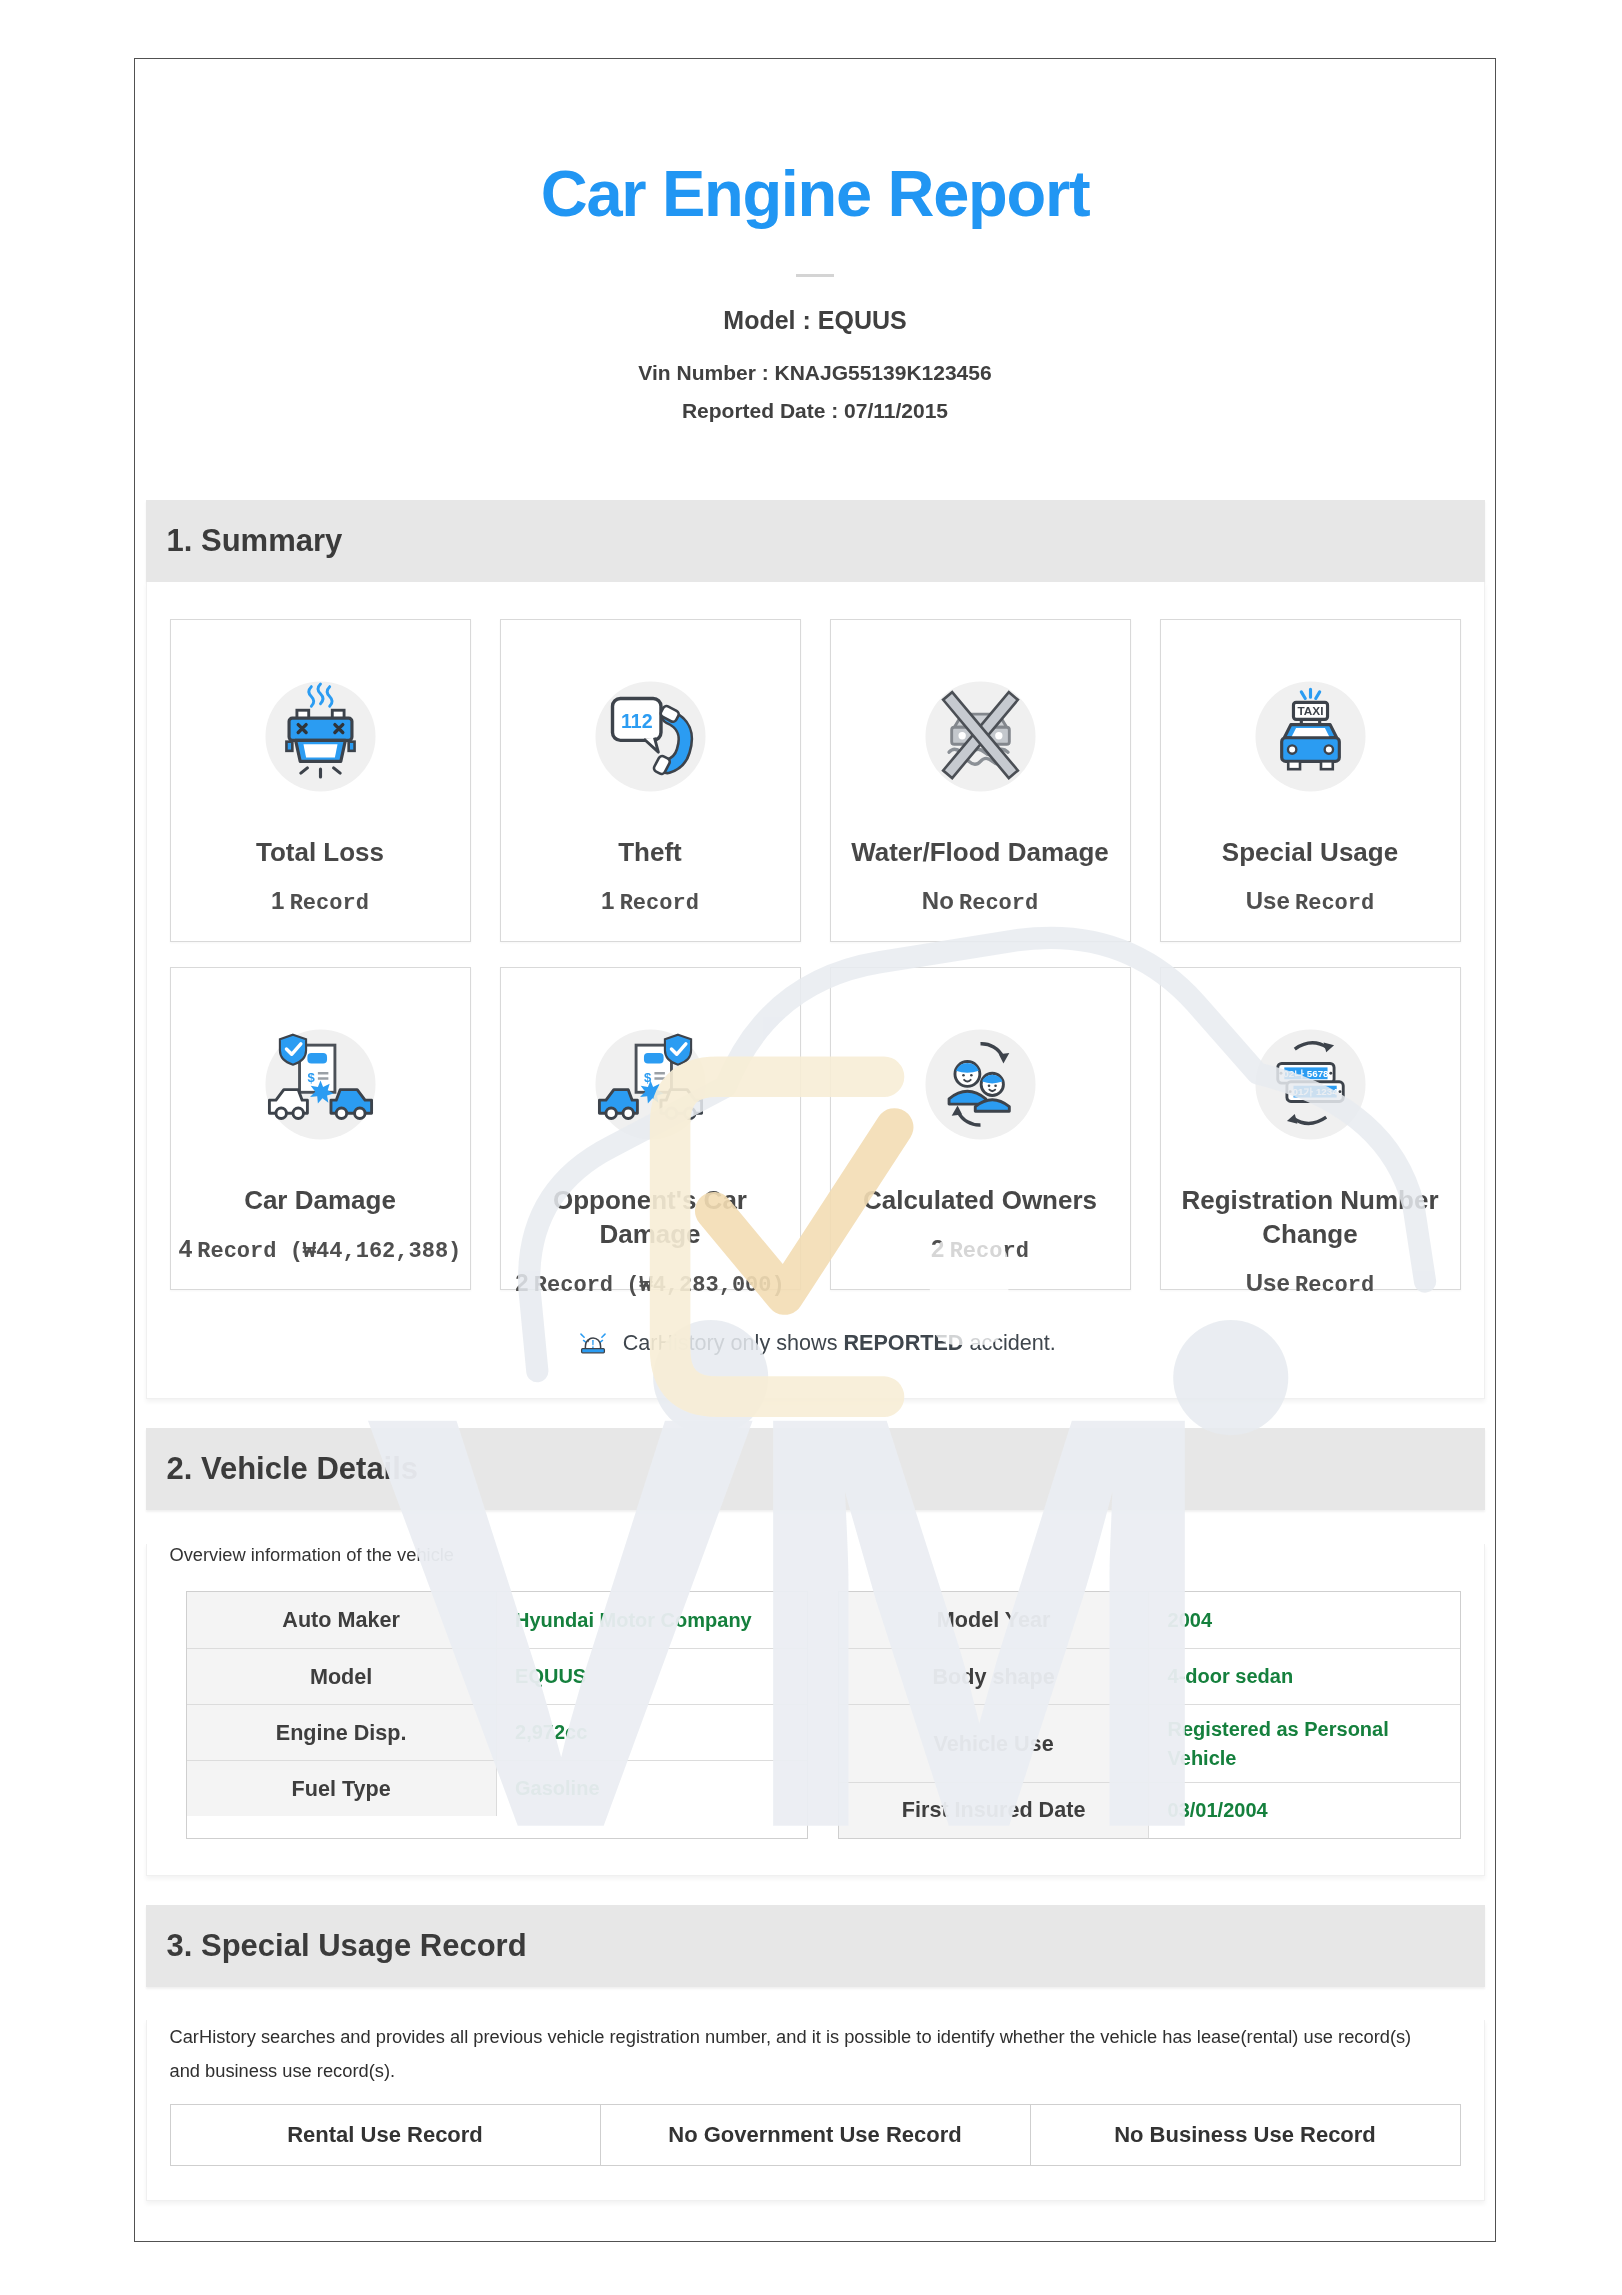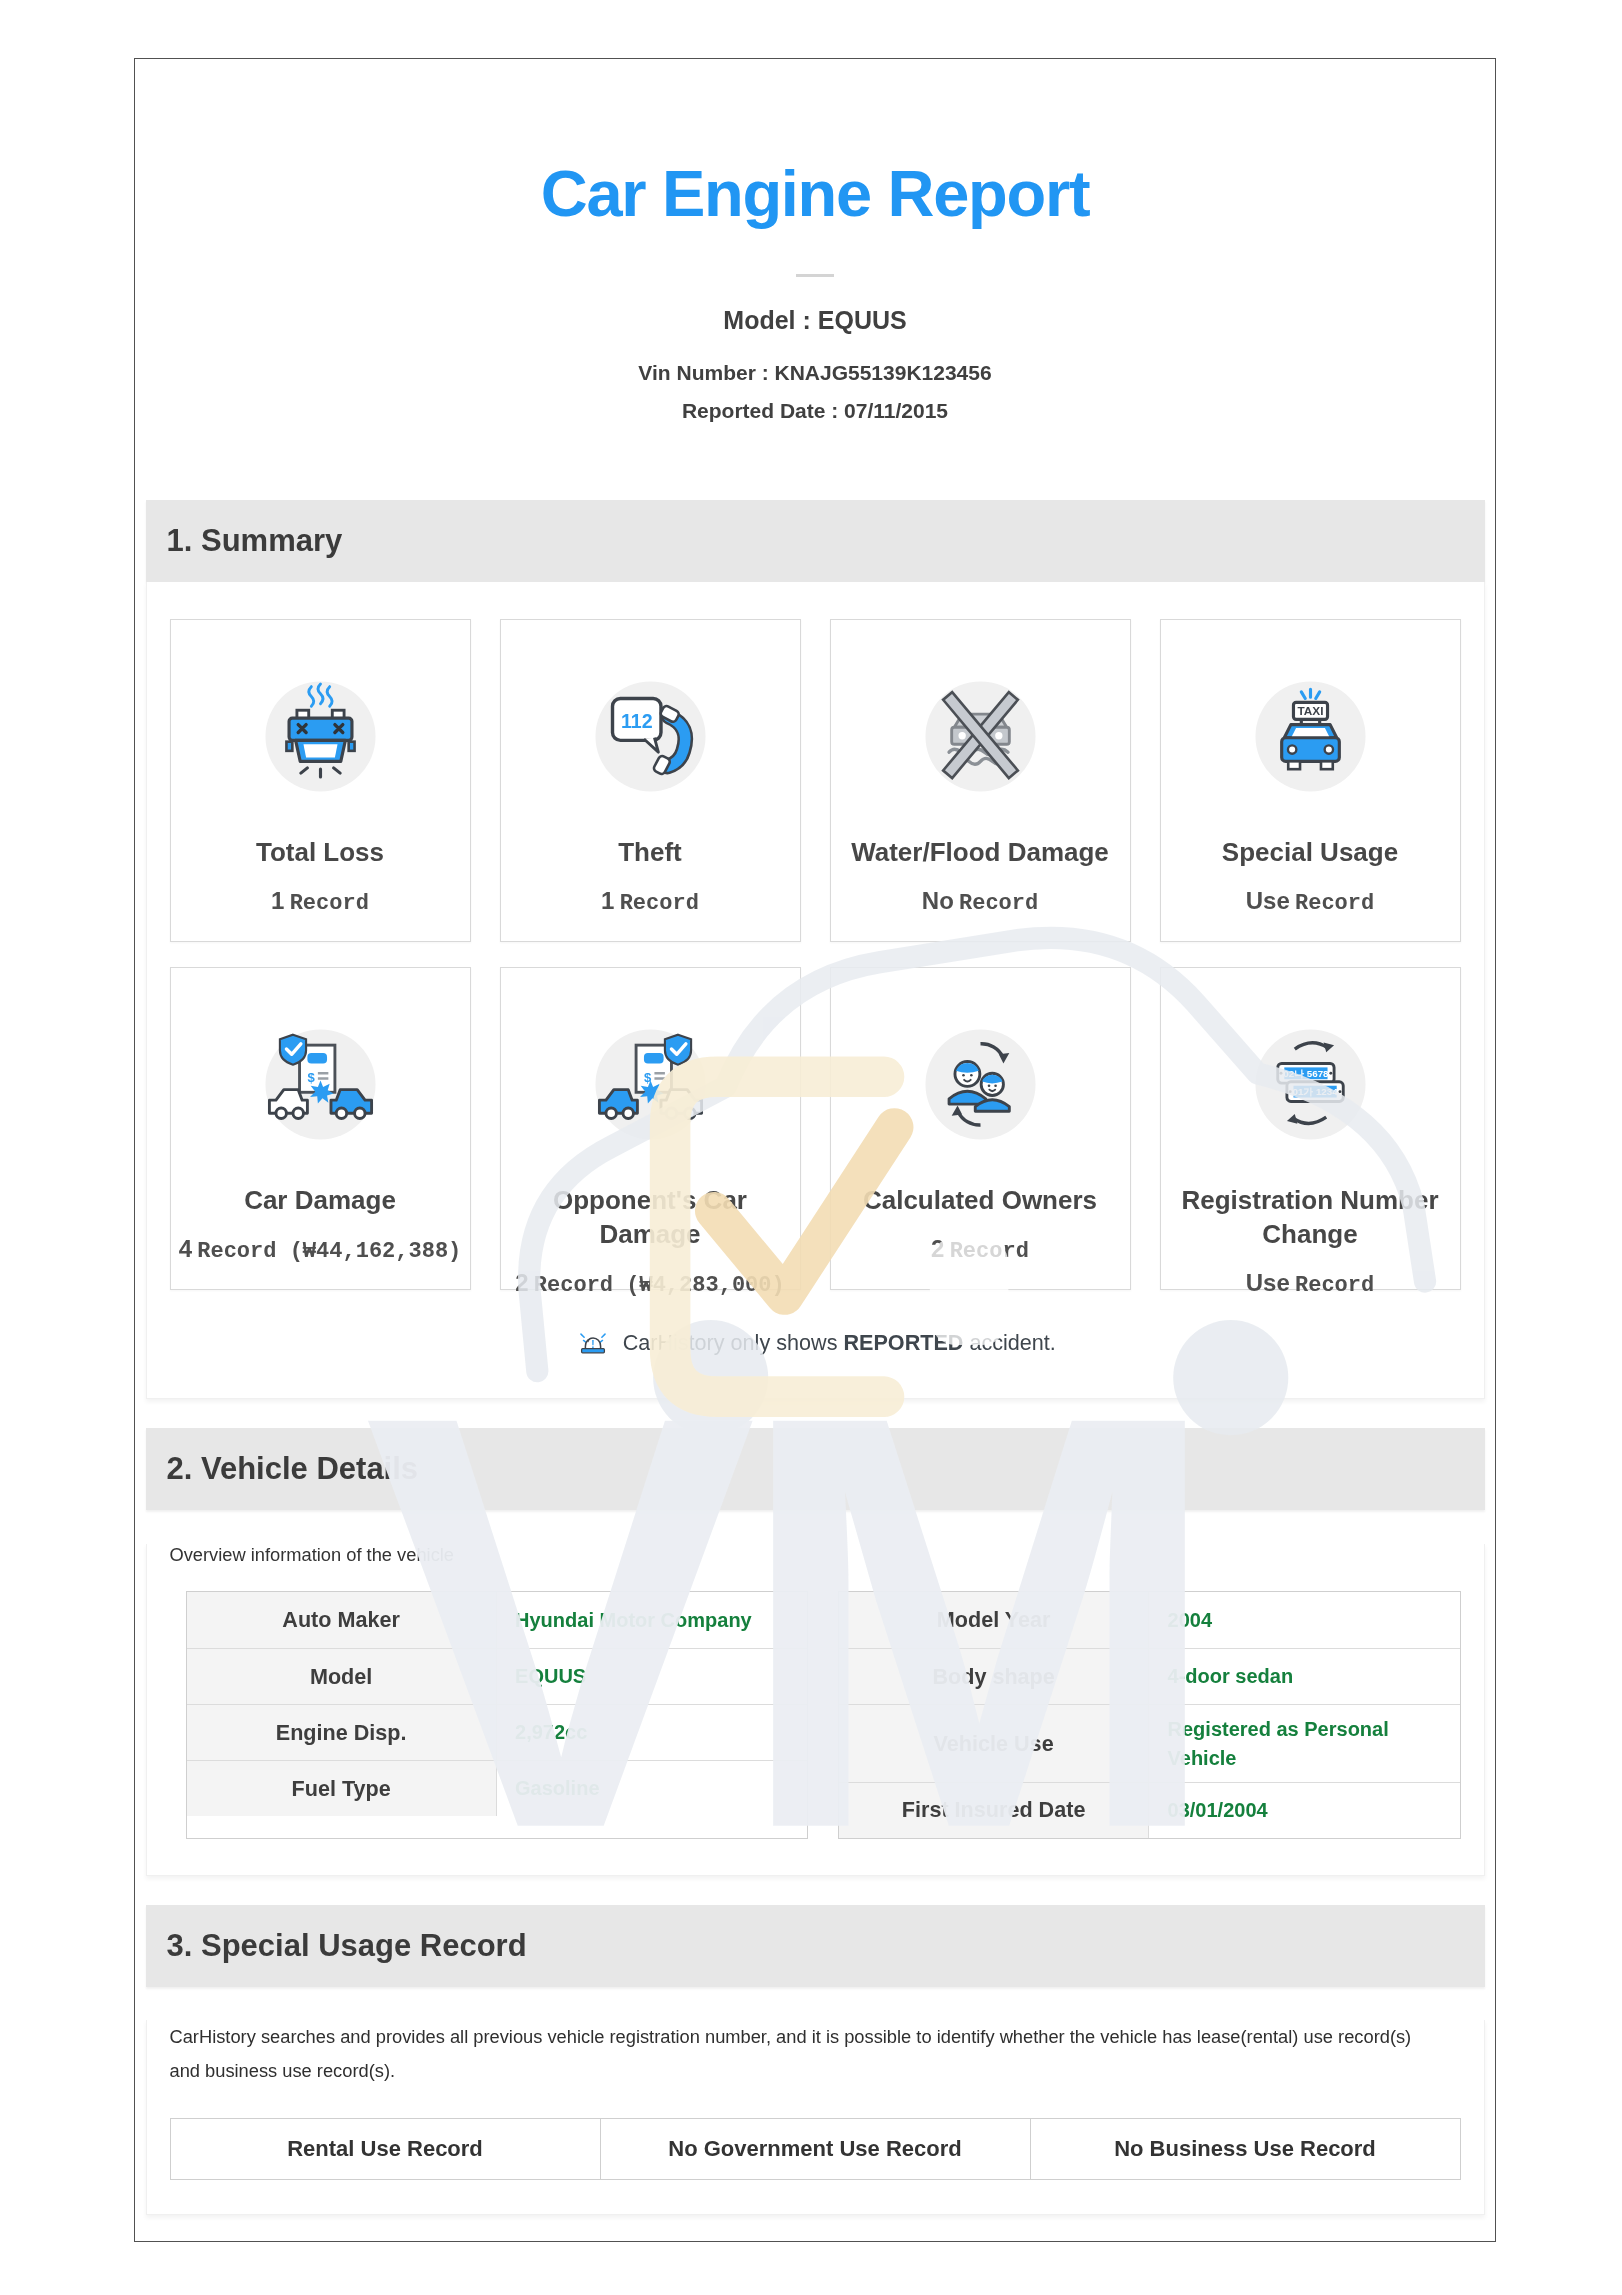--- a/index.html
+++ b/index.html
@@ -66,21 +66,21 @@
     width:50%; background:#f4f4f4; border-right:0.7px solid #dcdcdc;
     display:flex; align-items:center; justify-content:center;
     font-size:21.6px; font-weight:bold; color:#3e3e3e; text-align:center;
   }
   .vvalue {
     flex:1; display:flex; align-items:center; padding:9.2px 18.3px;
     font-size:20px; font-weight:bold; color:#15803d; line-height:1.45; text-align:left;
   }
   
   .special-desc { margin-top:33px; padding-right:39px; font-size:18.3px; color:#2f2f2f; line-height:1.85; }
-  .stable { display:flex; border:0.7px solid #cfcfcf; margin-top:30px; }
+  .stable { display:flex; border:0.7px solid #cfcfcf; margin-top:16px; }
   .scell {
     flex:1; min-height:60px; display:flex; align-items:center; justify-content:center;
     font-size:22px; font-weight:bold; color:#333;
   }
   .scell + .scell { border-left:0.7px solid #cfcfcf; }
   .sec-special .sec-body { padding-bottom:34px; }
   
   .watermark {
     position:absolute; left:0; top:0; width:1362px; height:2184px;
     pointer-events:none;

